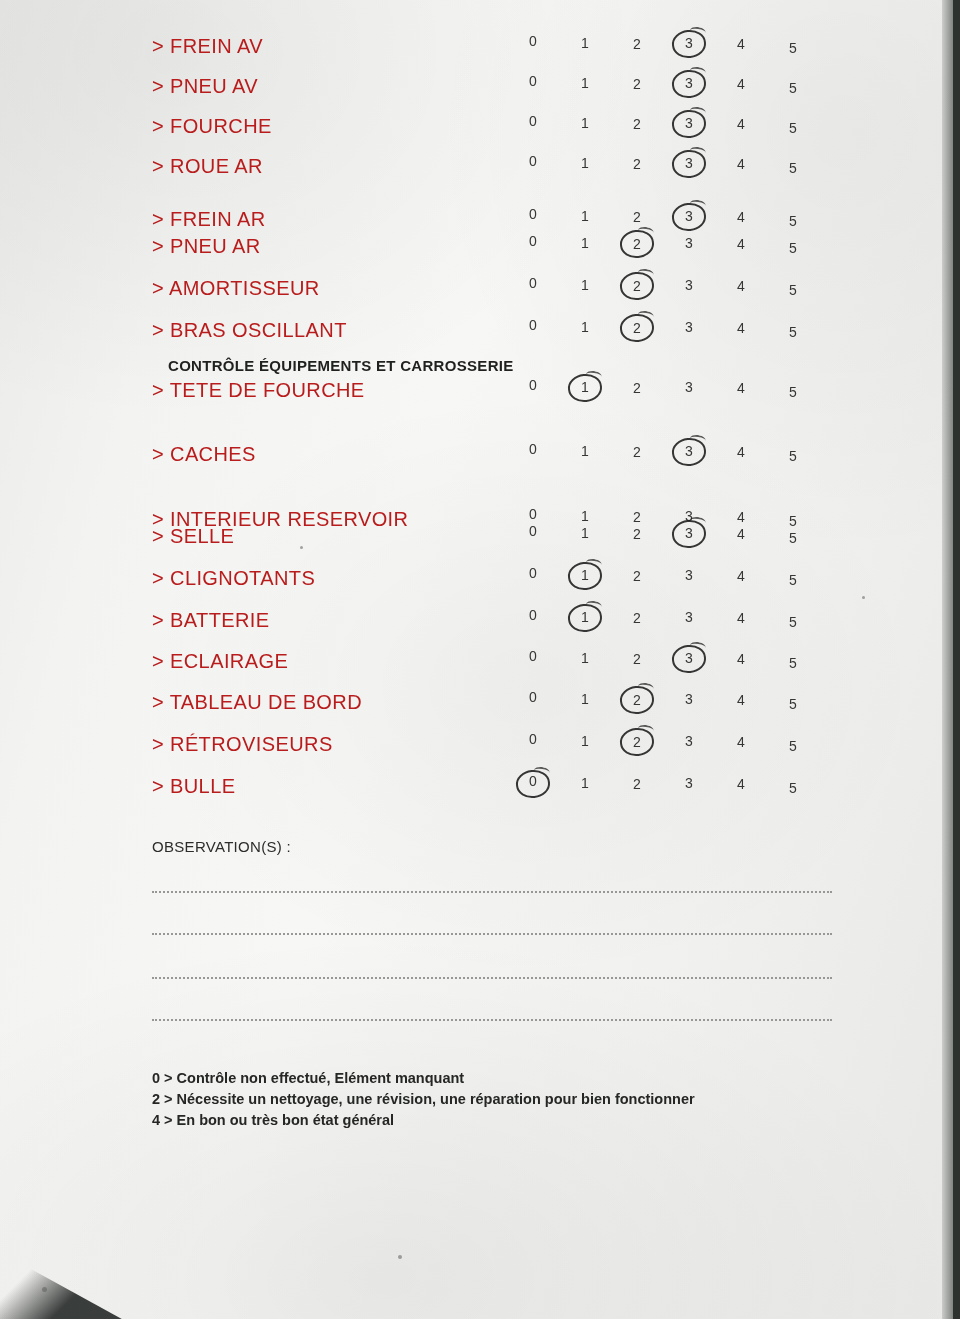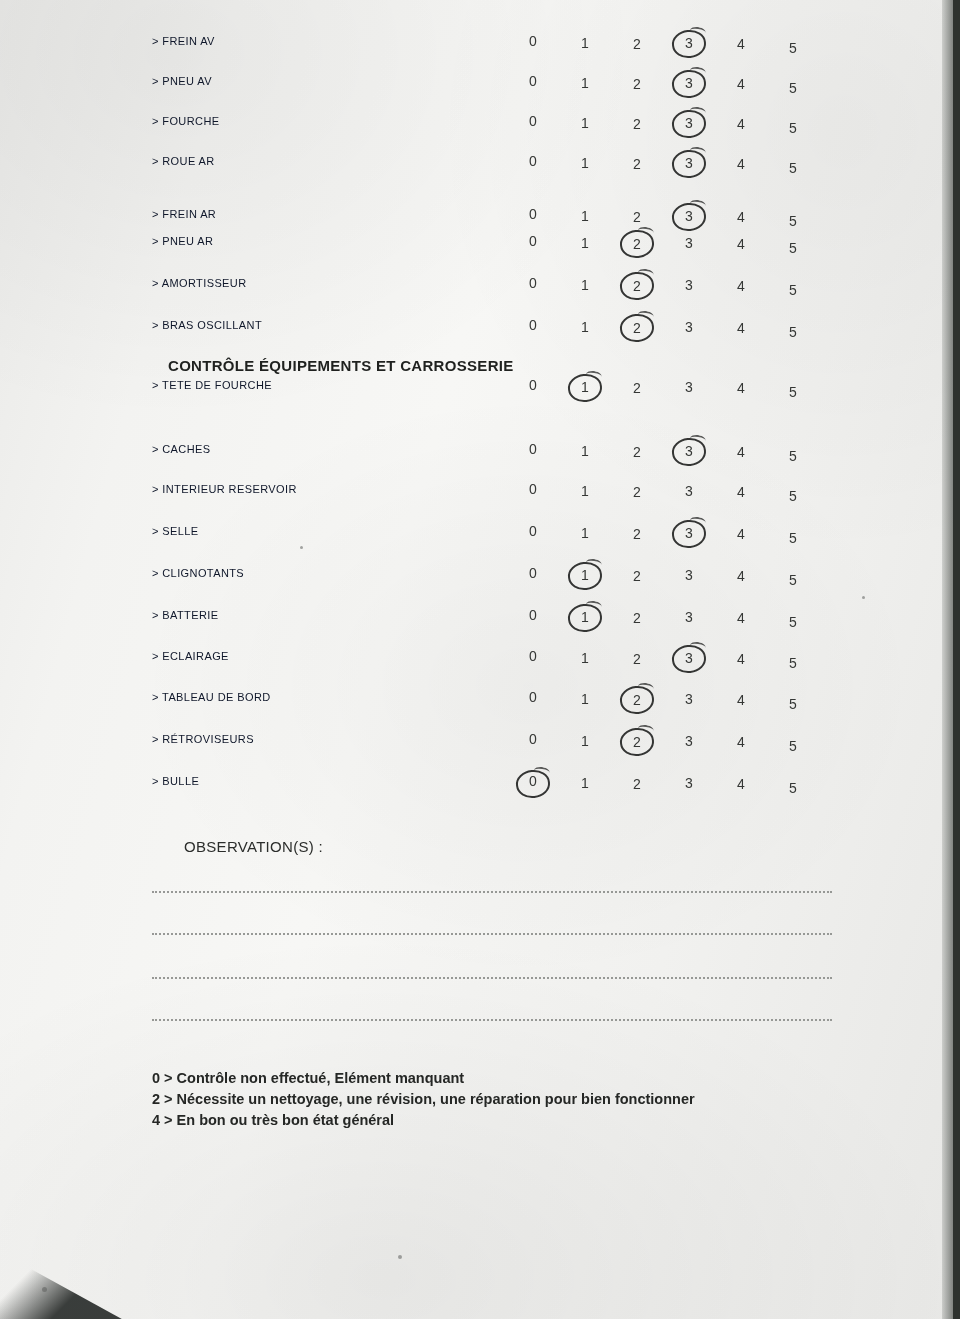--- a/index.html
+++ b/index.html
@@ -64,23 +64,23 @@
   .row {
     position: absolute;
     left: 152px;
     width: 680px;
     height: 26px;
   }
   .row .label {
     position: absolute;
     left: 0;
     top: 2px;
-    font-size: 11px;
+    font-size: 20px;
     letter-spacing: .4px;
-    color: #0f172a;
+    color: #b91c1c;
     white-space: nowrap;
   }
   .scale {
     position: absolute;
     left: 370px;
     top: 0;
     width: 300px;
     height: 26px;
   }
   .scale .num {
@@ -137,21 +137,20 @@
     color: #1f211f;
     margin-left: 16px;
   }
 
   
   .obs-label {
     position: absolute;
     left: 152px;
     font-size: 15px;
     letter-spacing: .3px;
-    margin-left: 32px;
   }
   .dotline {
     position: absolute;
     left: 152px;
     width: 680px;
     height: 1px;
     border-bottom: 2px dotted #8d8f8c;
     opacity: .9;
   }
 
@@ -306,21 +305,21 @@
       <span class="num n0">0</span>
       <span class="num n1">1</span>
       <span class="num n2">2</span>
       <span class="num n3">3</span>
       <span class="num n4">4</span>
       <span class="num n5">5</span>
       <span class="circle c3"></span>
     </div>
   </div>
 
-  <div class="row" style="top:481px">
+  <div class="row" style="top:506px">
     <div class="label">&gt; INTERIEUR RESERVOIR</div>
     <div class="scale">
       <span class="num n0">0</span>
       <span class="num n1">1</span>
       <span class="num n2">2</span>
       <span class="num n3">3</span>
       <span class="num n4">4</span>
       <span class="num n5">5</span>
     </div>
   </div>

